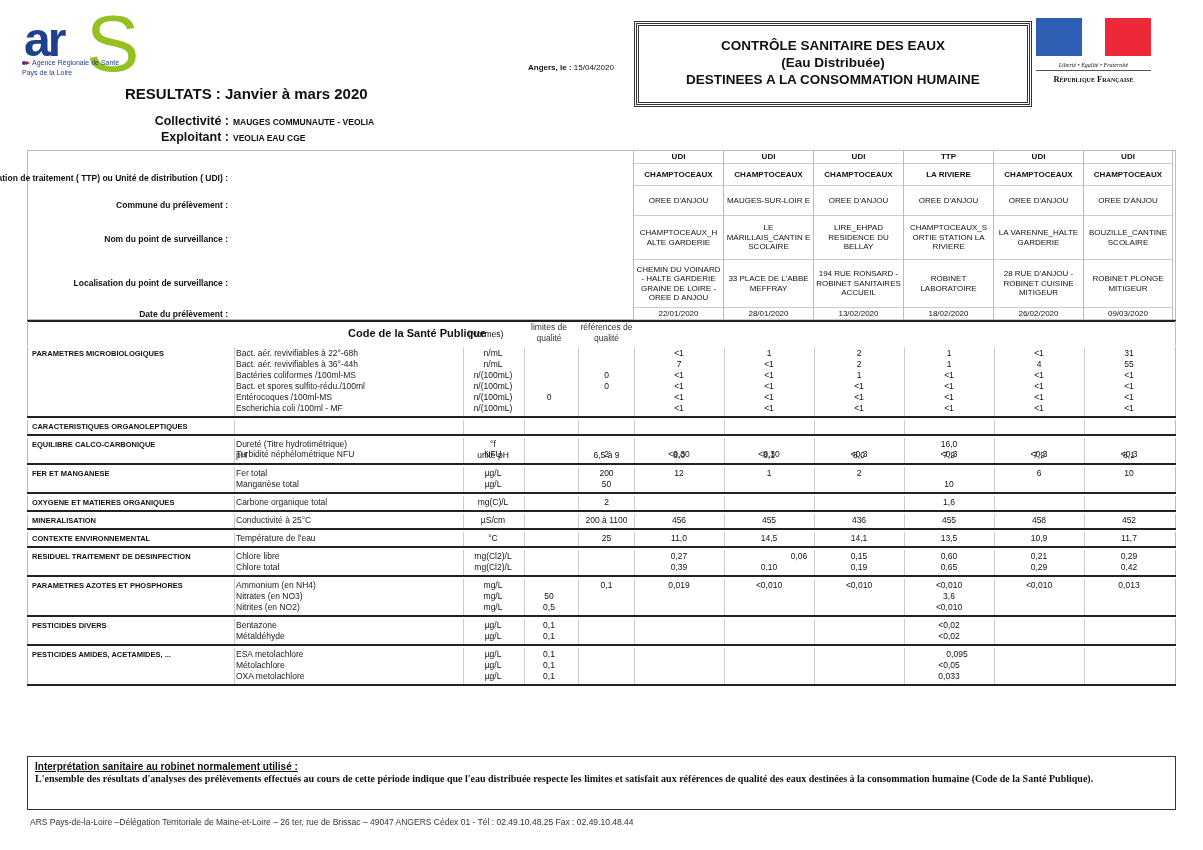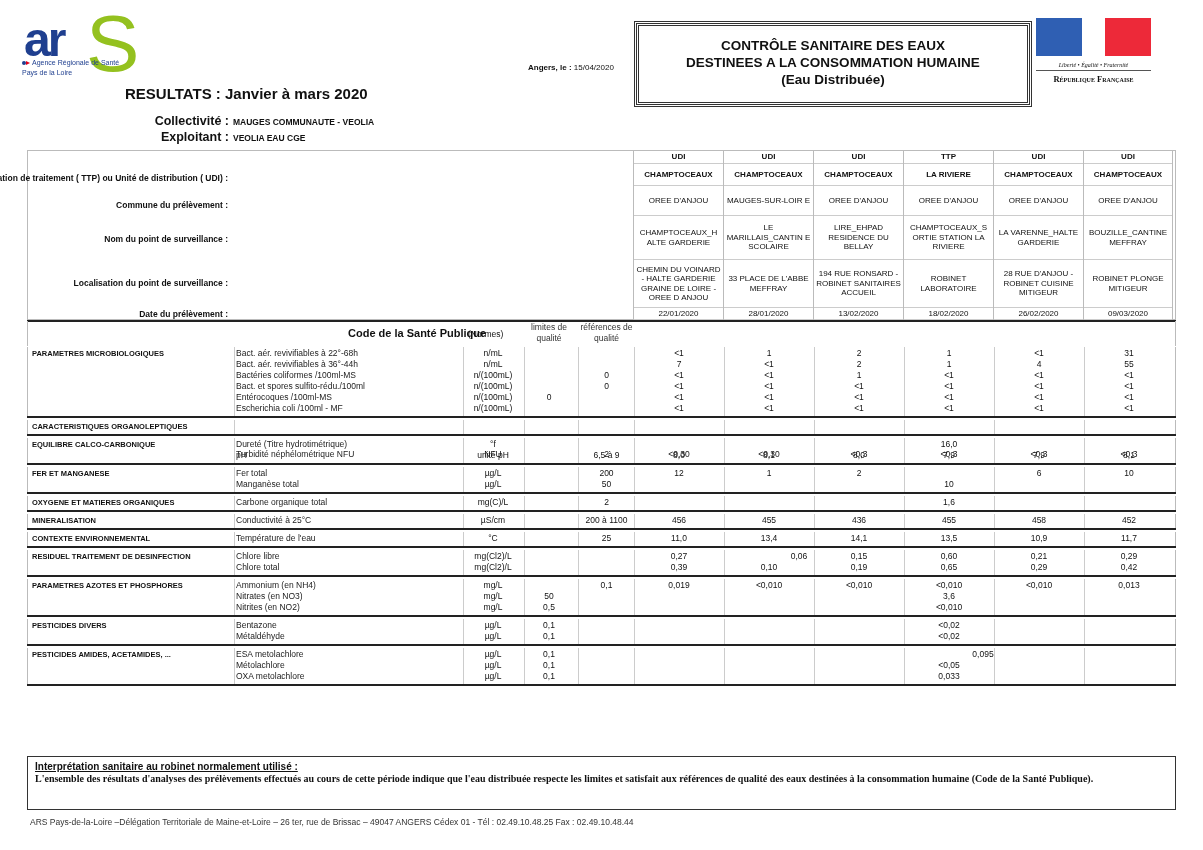--- a/index.html
+++ b/index.html
@@ -75,22 +75,22 @@
   <span class="s">S</span>
   <div class="sub1"><span class="dot-b"></span><span class="dot-r"></span><span>Agence Régionale de Santé</span></div>
   <div class="sub2">Pays de la Loire</div>
 </div>
 
 <div class="results-title">RESULTATS : Janvier à mars 2020</div>
 <div class="angers"><b>Angers, le :</b> <span>15/04/2020</span></div>
 
 <div class="title-box">
   <div>CONTRÔLE SANITAIRE DES EAUX</div>
+  <div>(Eau Distribuée)</div>
   <div>DESTINEES A LA CONSOMMATION HUMAINE</div>
-  <div>(Eau Distribuée)</div>
 </div>
 
 <div class="rf-logo">
   <div class="rf-flag">
       <div class="b"></div>
       <div class="w"></div>
       <div class="r"></div>
     </div>
   <div class="rf-motto">Liberté • Égalité • Fraternité</div>
   <div class="rf-line"></div>
@@ -145,21 +145,21 @@
       <div class="cell bold" style="top: 14px; height: 22px;">CHAMPTOCEAUX</div>
       <div class="cell" style="top: 36px; height: 30px;">OREE D'ANJOU</div>
       <div class="cell" style="top: 66px; height: 44px;">LA VARENNE_HALTE GARDERIE</div>
       <div class="cell" style="top: 110px; height: 48px;">28 RUE D'ANJOU - ROBINET CUISINE MITIGEUR</div>
       <div class="cell" style="top: 158px; height: 12px;">26/02/2020</div>
     </div>
     <div class="col" style="left: 1083px; top: 150px; width: 90px; border-right: 1px solid rgb(187, 187, 187);">
       <div class="cell bold" style="top: 0px; height: 14px;">UDI</div>
       <div class="cell bold" style="top: 14px; height: 22px;">CHAMPTOCEAUX</div>
       <div class="cell" style="top: 36px; height: 30px;">OREE D'ANJOU</div>
-      <div class="cell" style="top: 66px; height: 44px;">BOUZILLE_CANTINE MEFFRAY</div>
+      <div class="cell" style="top: 66px; height: 44px;">BOUZILLE_CANTINE SCOLAIRE</div>
       <div class="cell" style="top: 110px; height: 48px;">ROBINET PLONGE MITIGEUR</div>
       <div class="cell" style="top: 158px; height: 12px;">09/03/2020</div>
     </div>
   </div>
 
 <div class="thick" style="top:320px"></div>
 
 <div class="code-hdr">
   <span class="title">Code de la Santé Publique</span>
   <span class="normes">(Normes)</span>
@@ -419,21 +419,21 @@
       <div class="vline" style="left: 876px;"></div>
       <div class="vline" style="left: 966px;"></div>
       <div class="vline" style="left: 1056px;"></div>
       <div class="gname">CONTEXTE ENVIRONNEMENTAL</div>
       <div class="prow" style="top: 1px;">
         <span class="pname">Température de l'eau</span>
         <span class="punit">°C</span>
         <span class="plim"></span>
         <span class="pref">25</span>
         <span class="pv" style="left: 606px;">11,0</span>
-        <span class="pv" style="left: 696px;">13,4</span>
+        <span class="pv" style="left: 696px;">14,5</span>
         <span class="pv" style="left: 786px;">14,1</span>
         <span class="pv" style="left: 876px;">13,5</span>
         <span class="pv" style="left: 966px;">10,9</span>
         <span class="pv" style="left: 1056px;">11,7</span>
       </div>
     </div>
     <div class="thick" style="top: 546px;"></div>
     <div class="grp" style="top: 550px; height: 25px;">
       <div class="vline" style="left: 206px;"></div>
       <div class="vline" style="left: 435px;"></div>
@@ -573,21 +573,21 @@
       <div class="vline" style="left: 1056px;"></div>
       <div class="gname">PESTICIDES AMIDES, ACETAMIDES, ...</div>
       <div class="prow" style="top: 1px;">
         <span class="pname">ESA metolachlore</span>
         <span class="punit">µg/L</span>
         <span class="plim">0,1</span>
         <span class="pref"></span>
         <span class="pv" style="left: 606px;"></span>
         <span class="pv" style="left: 696px;"></span>
         <span class="pv" style="left: 786px;"></span>
-        <span class="pv" style="left: 910px;">0,095</span>
+        <span class="pv" style="left: 884px;">0,095</span>
         <span class="pv" style="left: 966px;"></span>
         <span class="pv" style="left: 1056px;"></span>
       </div>
       <div class="prow" style="top: 12px;">
         <span class="pname">Métolachlore</span>
         <span class="punit">µg/L</span>
         <span class="plim">0,1</span>
         <span class="pref"></span>
         <span class="pv" style="left: 606px;"></span>
         <span class="pv" style="left: 696px;"></span>

